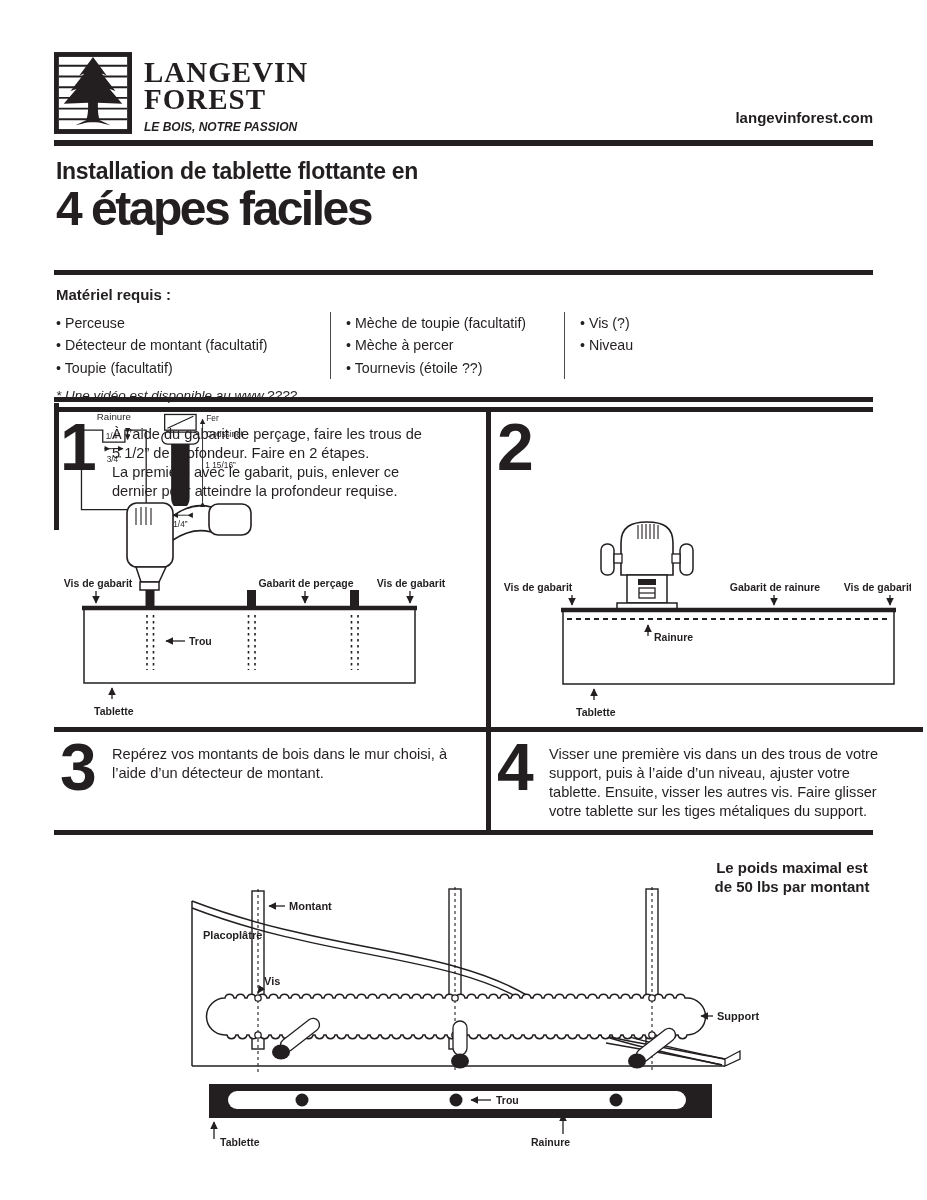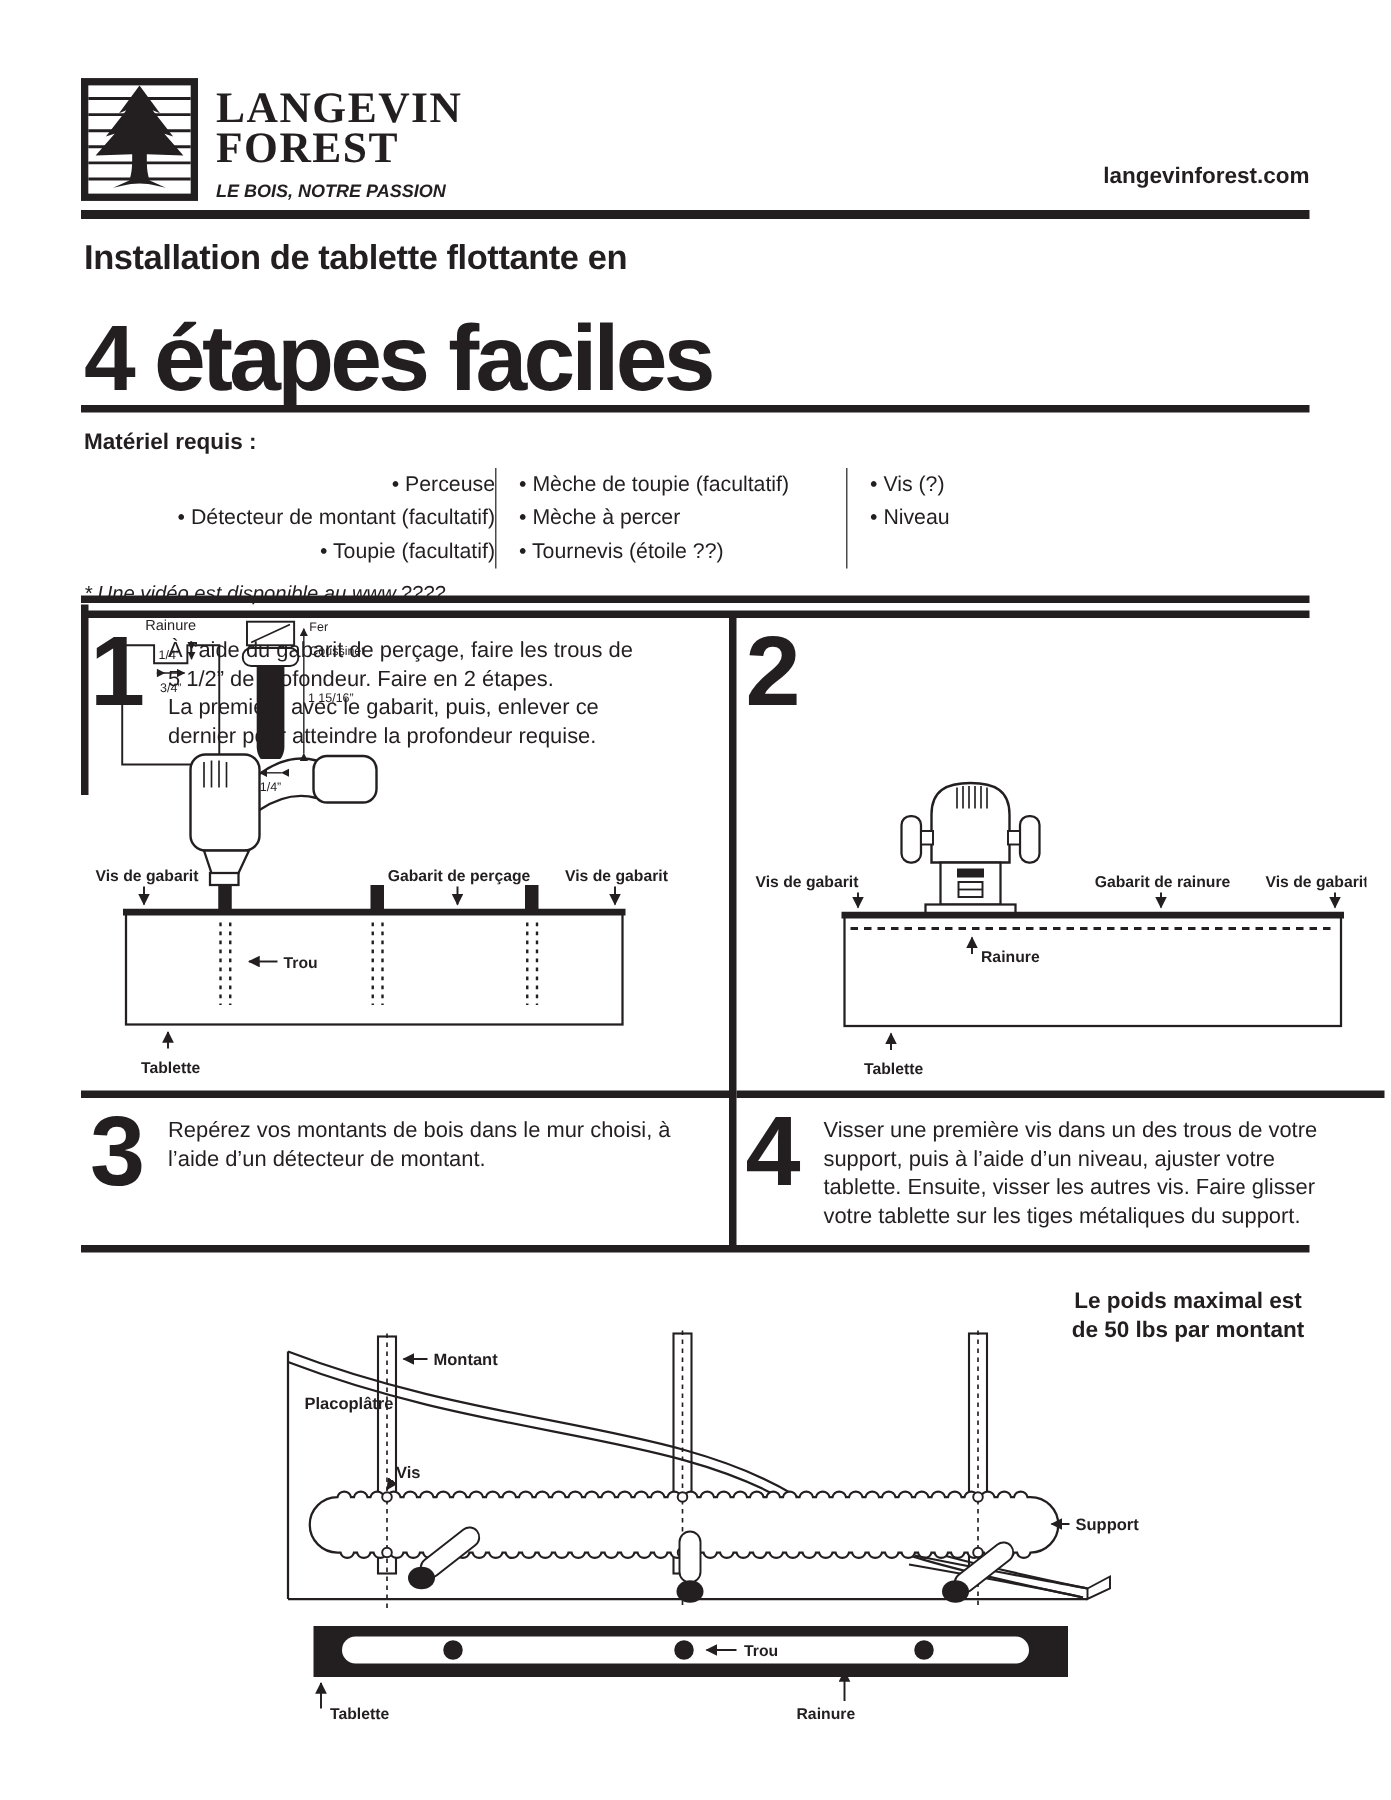--- a/index.html
+++ b/index.html
@@ -14,30 +14,30 @@
   .logo-text { margin-left:12px; padding-top:2px; }
   .logo-name { font-family:"Liberation Serif", serif; font-weight:bold;
                font-size:29px; line-height:0.93; letter-spacing:1px; }
   .logo-tagline { font-size:12px; font-weight:bold; font-style:italic; margin-top:7px; }
   .site-url { font-weight:bold; font-size:15px; margin-bottom:8px;padding-left:45px; }
   .rule-top { position:absolute; top:140px; left:54px; right:54px; height:6px; background:#231f20; }
 
   
   .title-block { position:absolute; top:158px; left:56px; }
   .title-1 { font-size:23px; font-weight:bold; letter-spacing:-0.3px; }
-  .title-2 { font-size:62px; font-weight:bold; letter-spacing:-2.5px; line-height:1.02;margin-top:23px; }
+  .title-2 { font-size:48px; font-weight:bold; letter-spacing:-2.5px; line-height:1.02; }
 
   
   .materials-row { position:absolute; top:270px; left:54px; right:54px; height:132px;
                    border-top:5px solid #231f20; border-bottom:5px solid #231f20; display:flex;flex-direction:column; }
   .materials-cell { flex:1; padding:11px 0 0 2px; }
   .materials-heading { font-size:15px; font-weight:bold; }
   .mat-cols { display:flex; margin-top:9px; }
   .mat-col { font-size:14.2px; line-height:1.58; }
-  .mat-col-1 { width:274px;text-align:right; }
+  .mat-col-1 { width:274px; }
   .mat-col-2 { width:234px; border-left:1.5px solid #4a4a4a; padding-left:15px; }
   .mat-col-3 { flex:1; border-left:1.5px solid #4a4a4a; padding-left:15px; }
   .mat-item::before { content:"• "; }
   .materials-footnote { font-size:13.5px; font-style:italic; margin-top:9px; }
   .bit-cell { width:200px; border-left:5px solid #231f20; padding:5px 2px 0 8px; }
 
   
   .steps-grid { position:absolute; top:407px; left:54px; right:54px;
                 border-top:5px solid #231f20; border-bottom:5px solid #231f20;
                 display:grid; grid-template-columns:1fr 5px 1fr; grid-template-rows:315px 5px 98px; }

